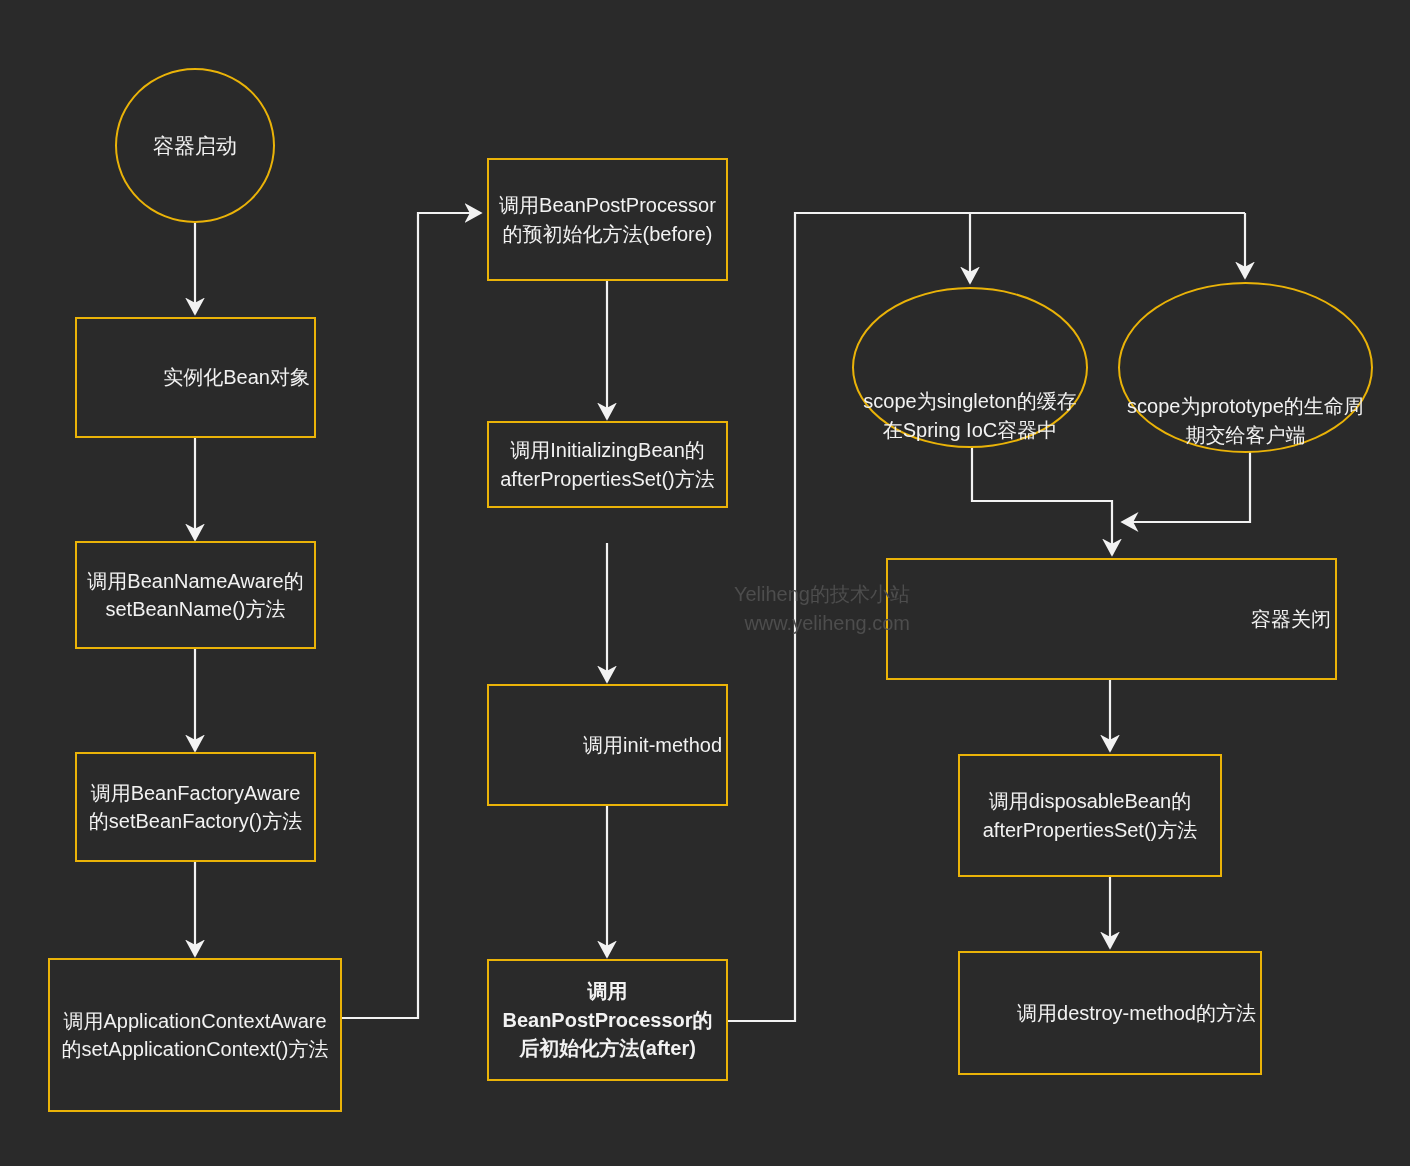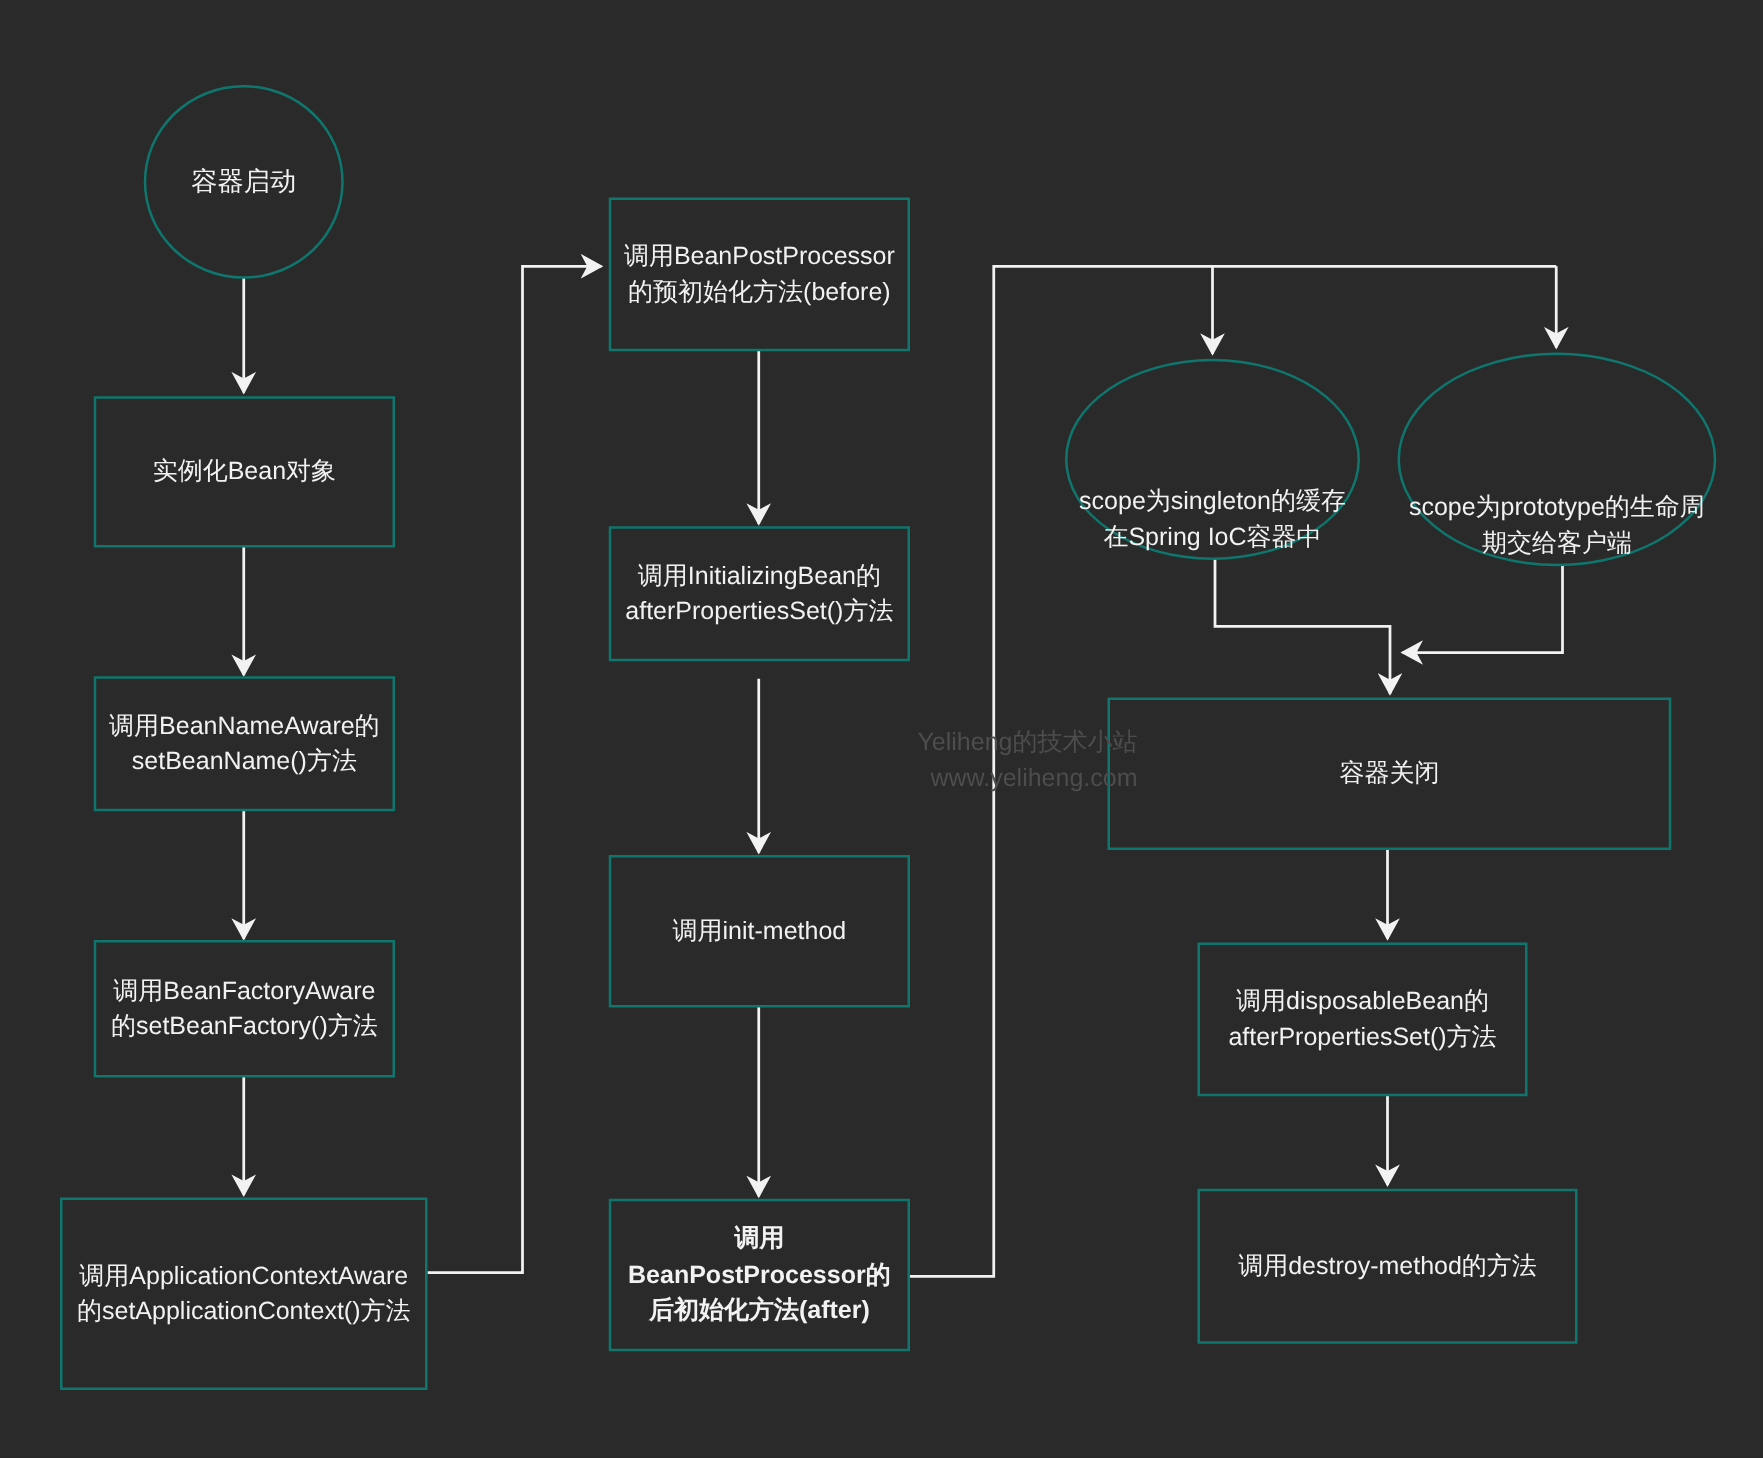--- a/index.html
+++ b/index.html
@@ -26,29 +26,29 @@
     pointer-events: none;
   }
   .node {
     position: absolute;
     box-sizing: border-box;
     display: flex;
     align-items: center;
     justify-content: center;
     text-align: center;
     color: #f2f2f2;
-    border: 2px solid #0f766e;
+    border: 2px solid #eab308;
     background: transparent;
     font-size: 20px;
     line-height: 1.42;
     letter-spacing: 0px;
     white-space: pre-line;
     padding: 2px 4px;
   }
-  .node.rect { border-radius: 0; }
+  .node.rect { border-radius: 0; justify-content: flex-end; }
   .node.circle { border-radius: 50%; }
   .node.ellipse { border-radius: 50%; align-items: flex-end; }
   .node.ellipse .txt, .node.circle .txt { padding: 0 2px; }
   .txt { display: block; }
   #watermark {
     position: absolute;
     color: #4d4d4d;
     font-size: 20px;
     line-height: 1.45;
     text-align: right;
@@ -116,21 +116,21 @@
   </div>
 
   <div class="node rect" style="left:48px; top:958px; width:294px; height:154px;">
     <span class="txt">调用ApplicationContextAware的setApplicationContext()方法</span>
   </div>
 
   <div class="node rect" style="left:487px; top:158px; width:241px; height:123px;">
     <span class="txt">调用BeanPostProcessor的预初始化方法(before)</span>
   </div>
 
-  <div class="node rect" style="left:487px; top:421px; width:241px; height:108px;">
+  <div class="node rect" style="left:487px; top:421px; width:241px; height:87px;">
     <span class="txt">调用InitializingBean的afterPropertiesSet()方法</span>
   </div>
 
   <div class="node rect" style="left:487px; top:684px; width:241px; height:122px;">
     <span class="txt">调用init-method</span>
   </div>
 
   <div class="node rect" style="left:487px; top:959px; width:241px; height:122px;font-weight:bold;">
     <span class="txt">调用BeanPostProcessor的后初始化方法(after)</span>
   </div>

